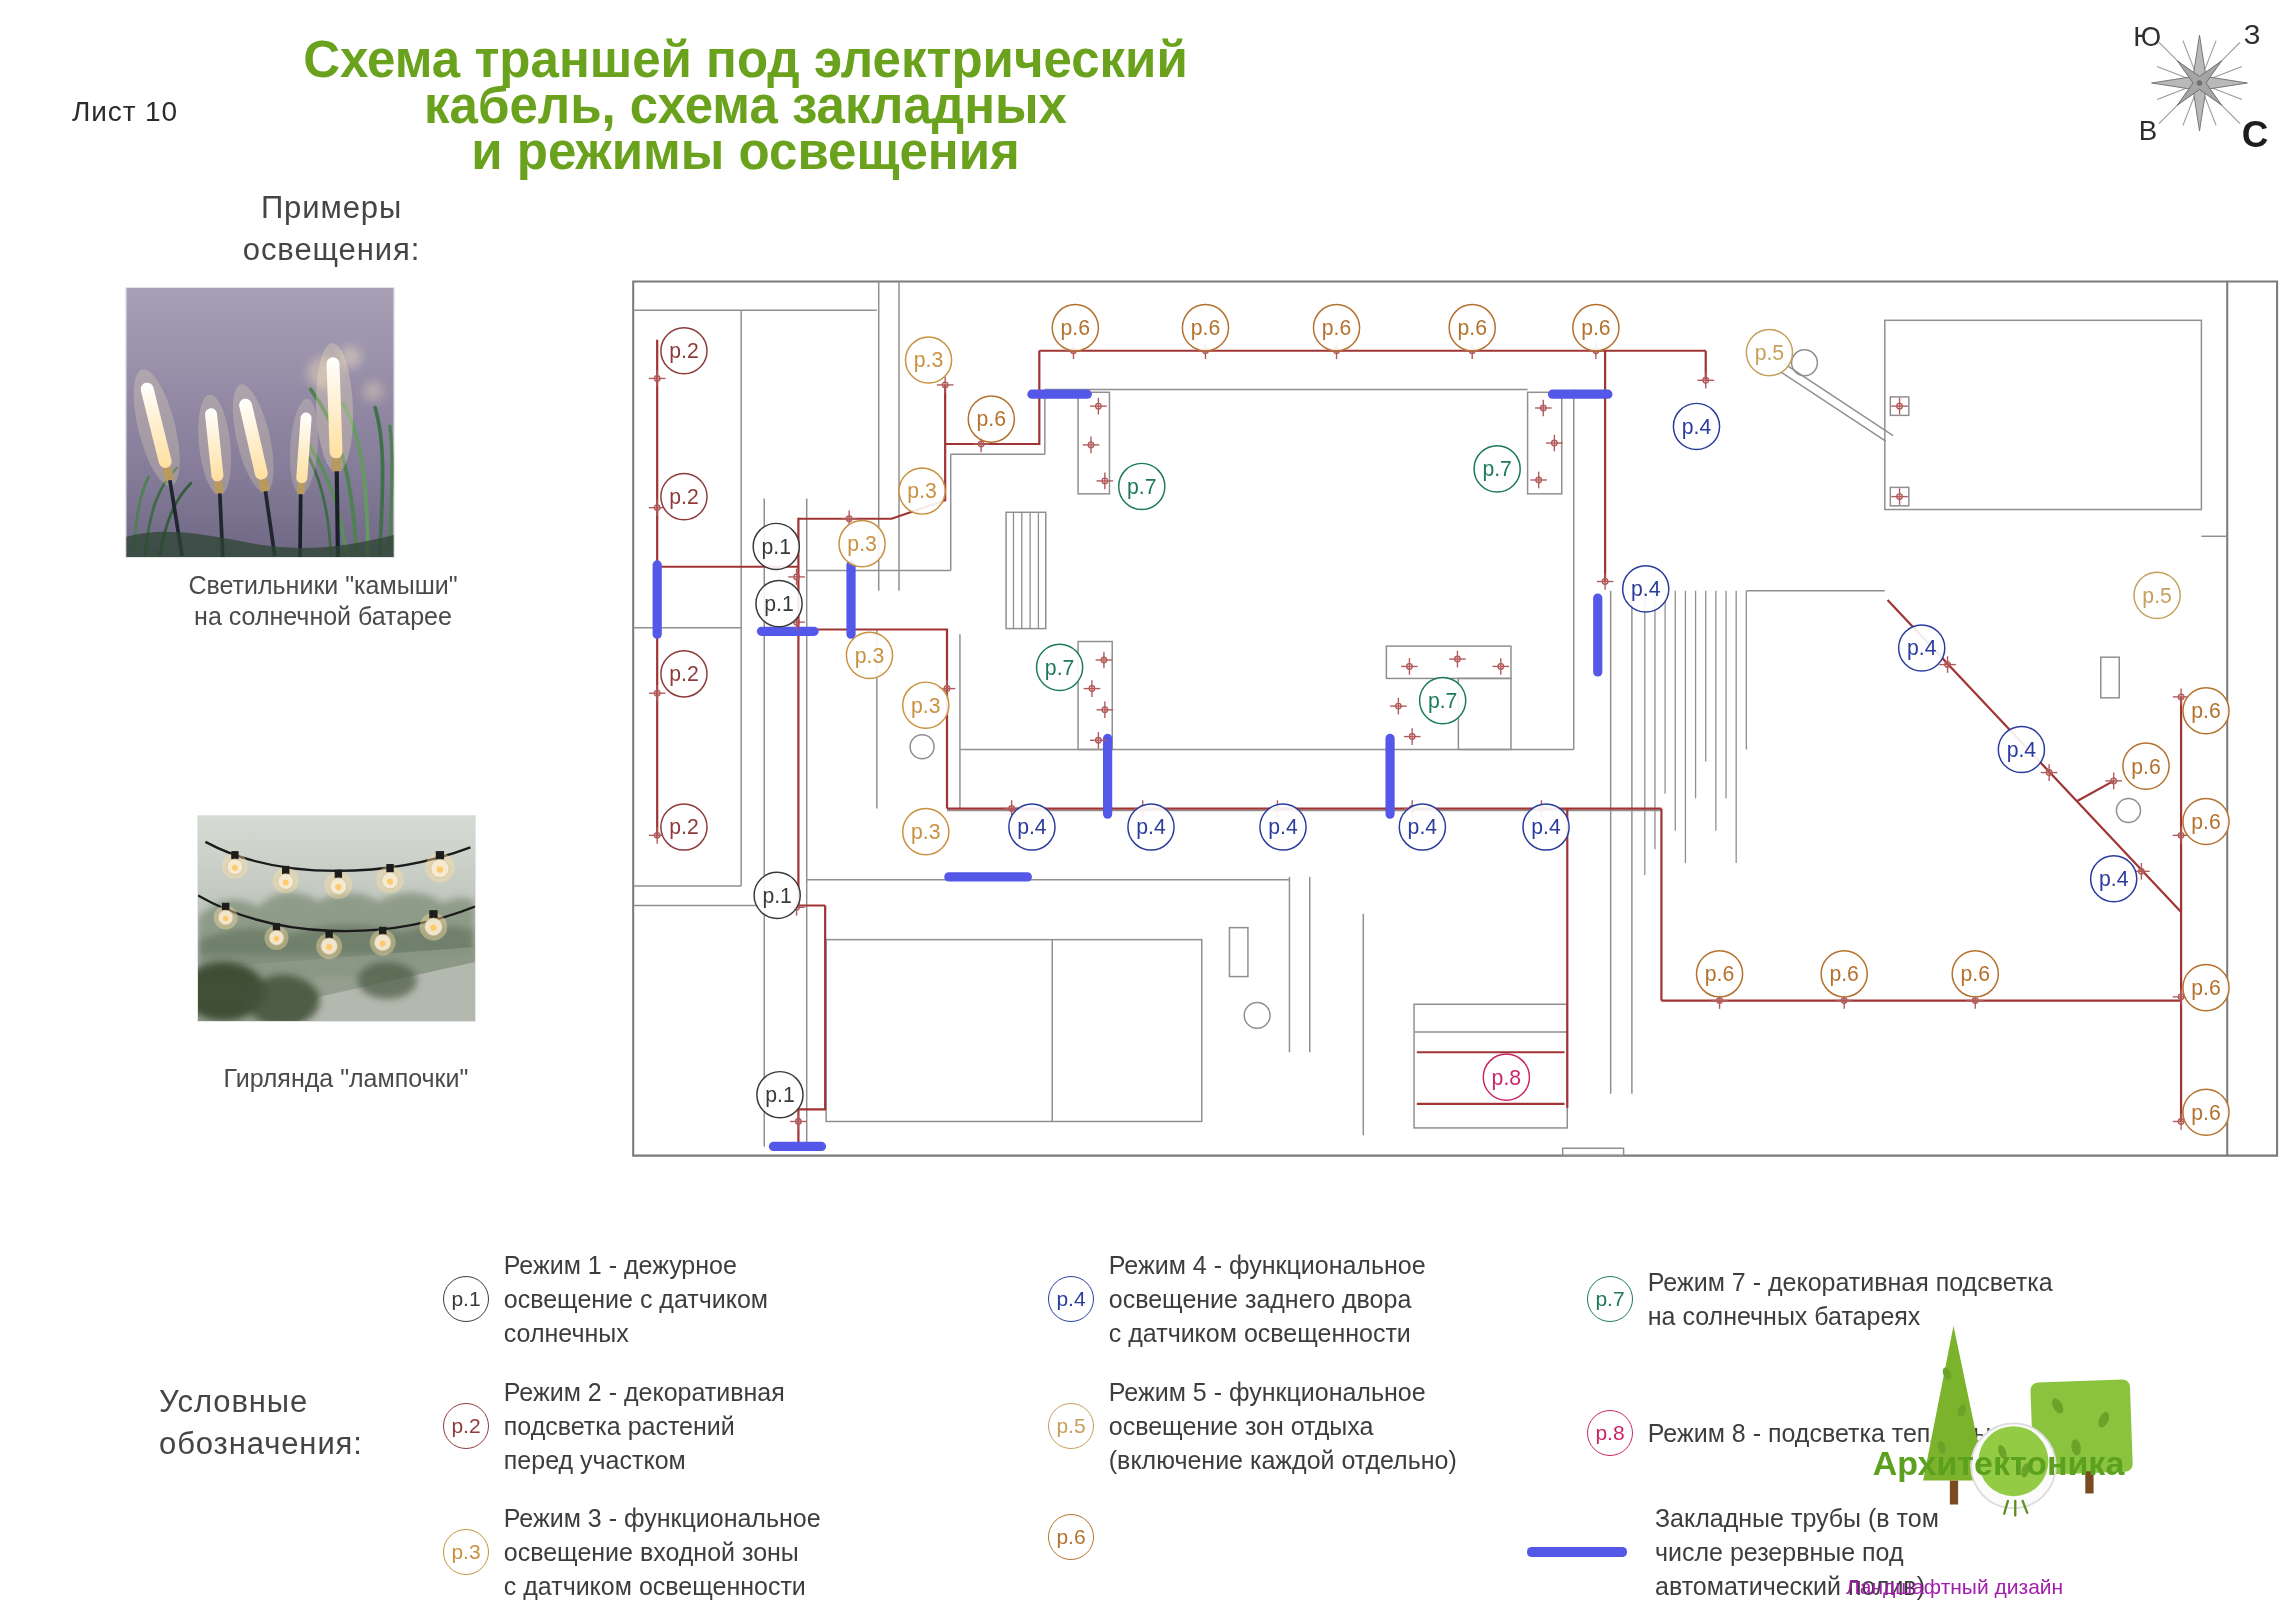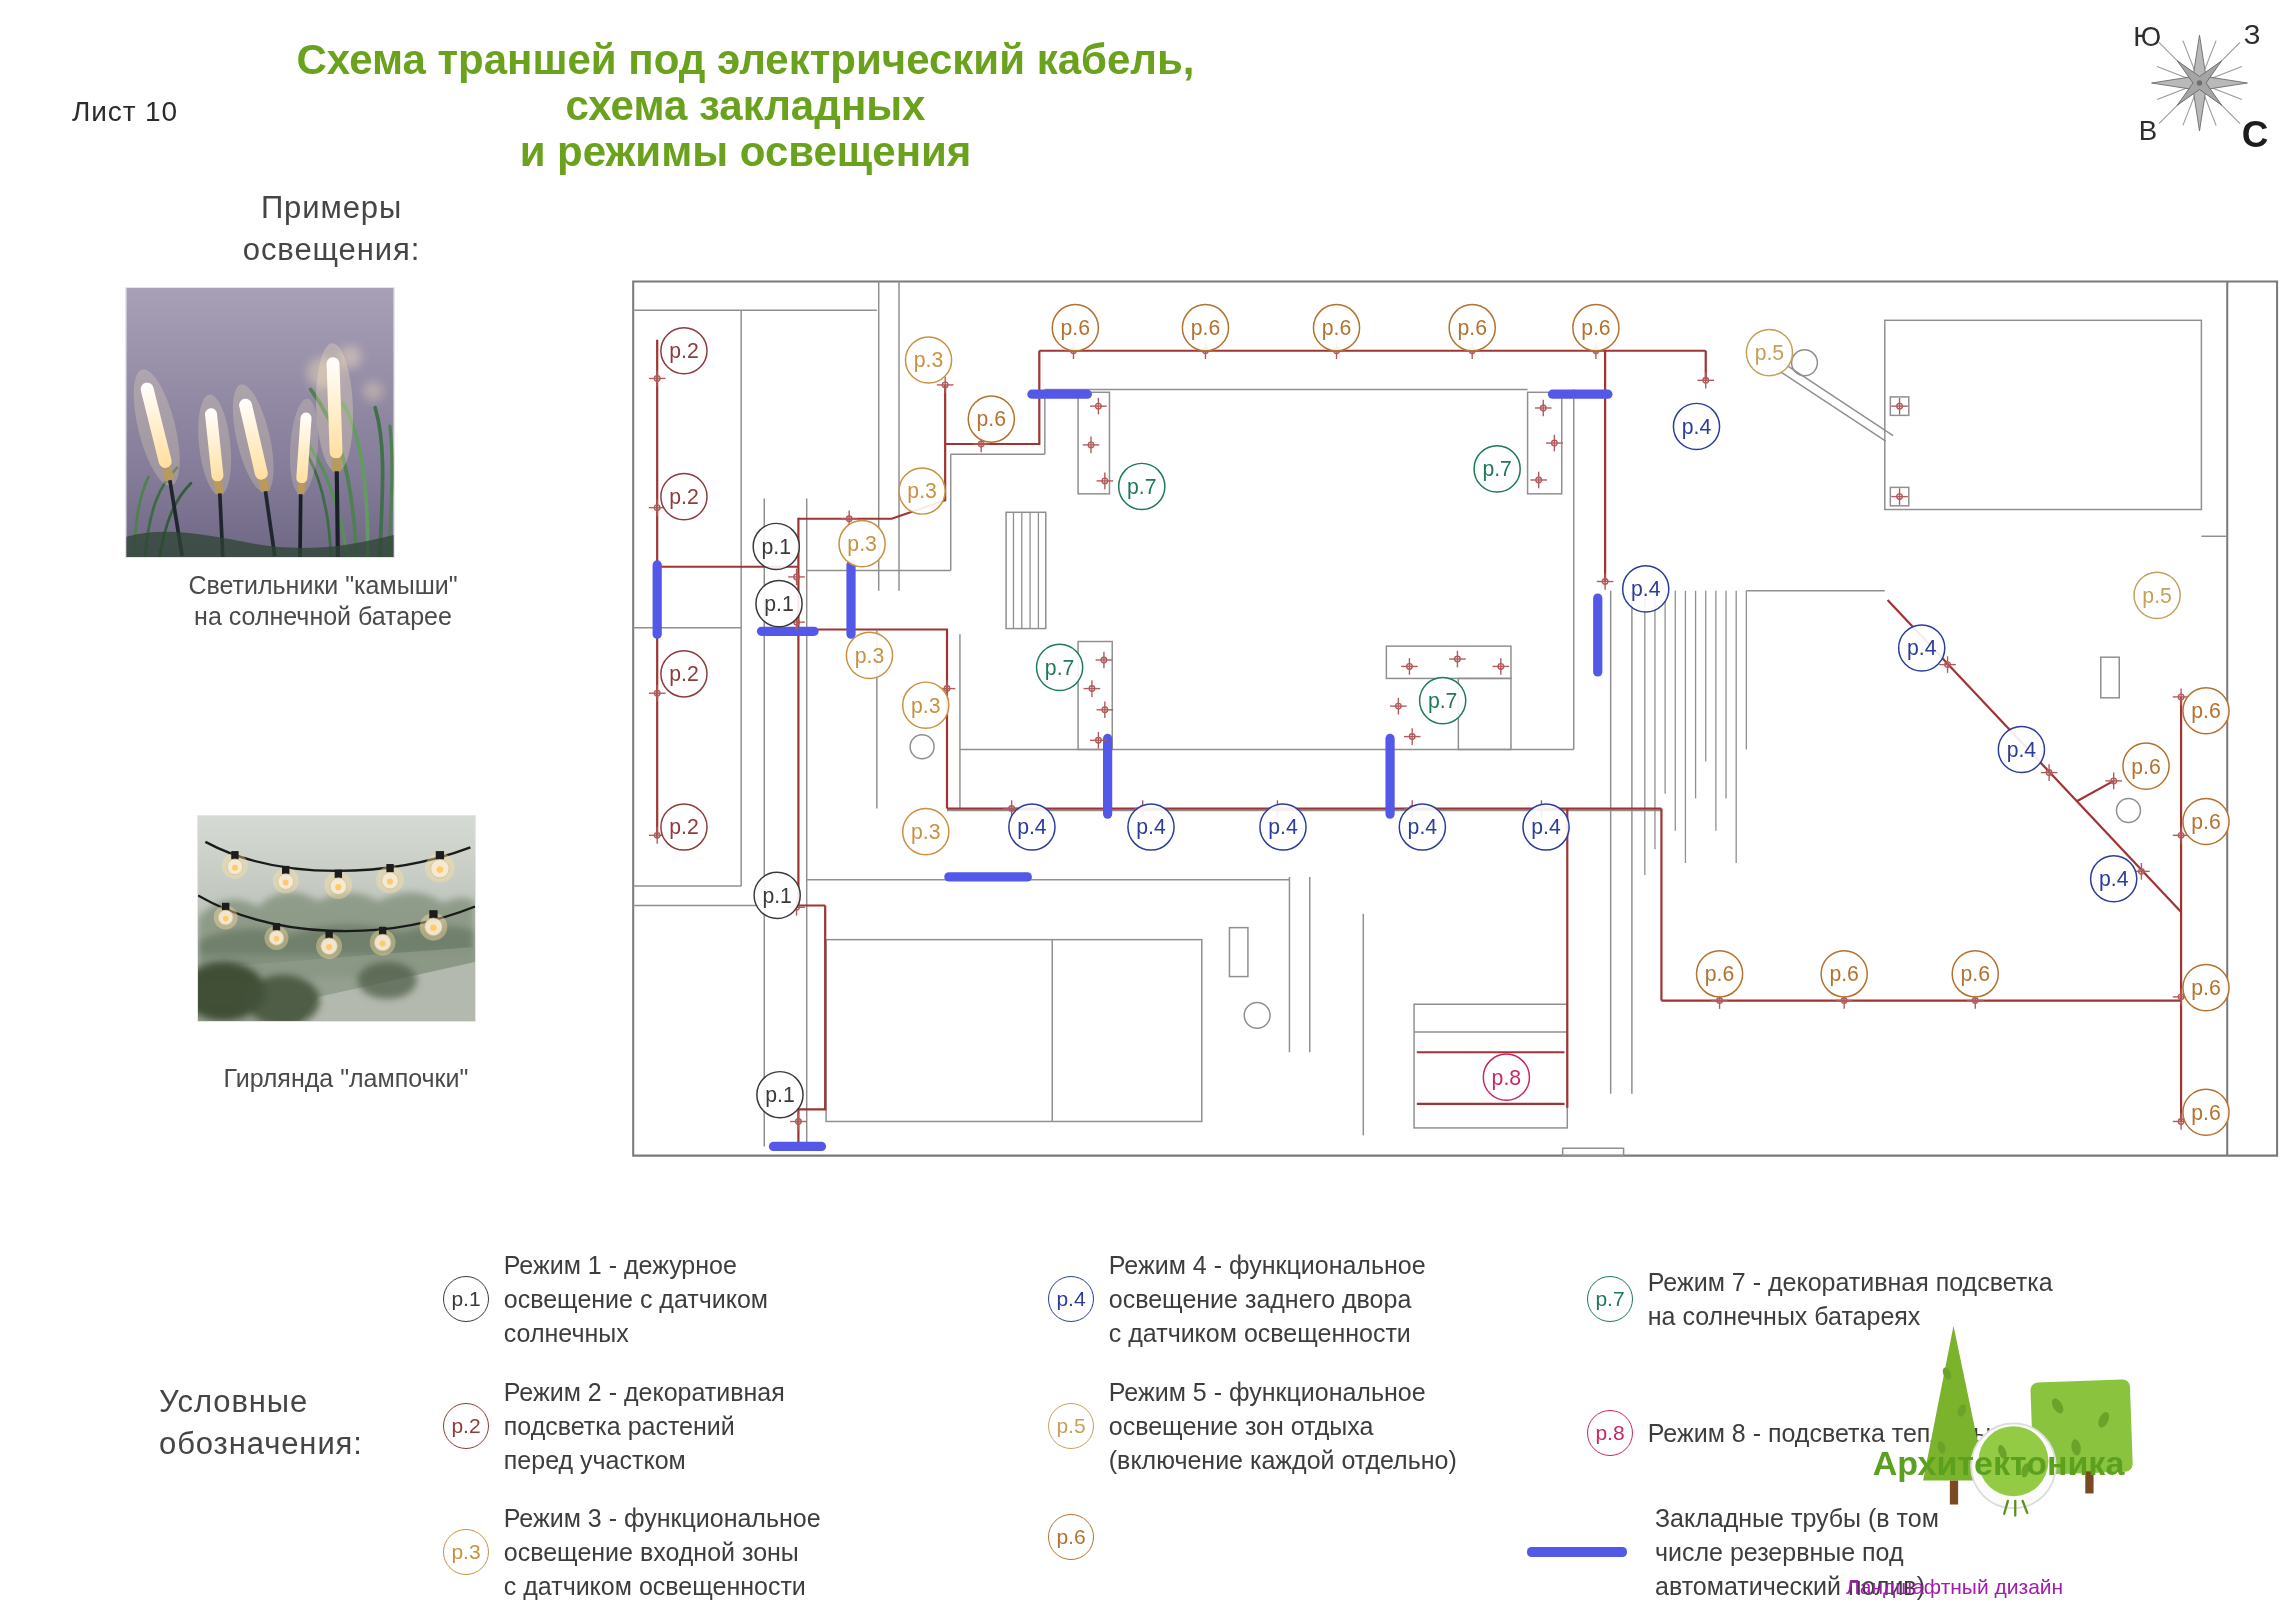--- a/index.html
+++ b/index.html
@@ -2,21 +2,21 @@
 <html style="font-size:14.8px"><head>
 <meta charset="utf-8">
 <style>
   html,body{margin:0;padding:0;background:#fff;}
   body{width:2290px;height:1619px;position:relative;overflow:hidden;
        font-family:"Liberation Sans", sans-serif;color:#3d3d3d;}
   .abs{position:absolute;}
   #plan-svg{position:absolute;left:0;top:0;width:2290px;height:1619px;}
   .sheet-label{left:72px;top:52px;font-size:28px;color:#2b2b2b;letter-spacing:0.9px;margin-top:44px;}
   .title-block{left:284px;top:37px;width:923px;text-align:center;}
-  .title-line{font-size:42px;font-weight:bold;color:#6aa21e;line-height:46px;}
+  .title-line{font-size:51px;font-weight:bold;color:#6aa21e;line-height:46px;}
   .examples-heading{left:185px;top:187px;width:277px;text-align:center;}
   .h-line{font-size:31px;color:#454545;line-height:42px;letter-spacing:0.9px;margin-left:16px;}
   .caption{text-align:center;font-size:25px;color:#4a4a4a;line-height:31px;}
   .cap1{left:157px;top:570px;width:332px;}
   .cap2{left:189px;top:1063px;width:314px;}
   .legend-heading{left:143px;top:1381px;width:295px;text-align:left;}
   .legend-item{position:absolute;display:flex;align-items:center;gap:14.8px;}
   .legend-circle{width:44px;height:44px;border-radius:50%;display:flex;align-items:center;
        justify-content:center;font-size:21px;flex:0 0 auto;background:#fff;}
   .legend-text{font-size:25px;line-height:34px;color:#3d3d3d;white-space:nowrap;}

